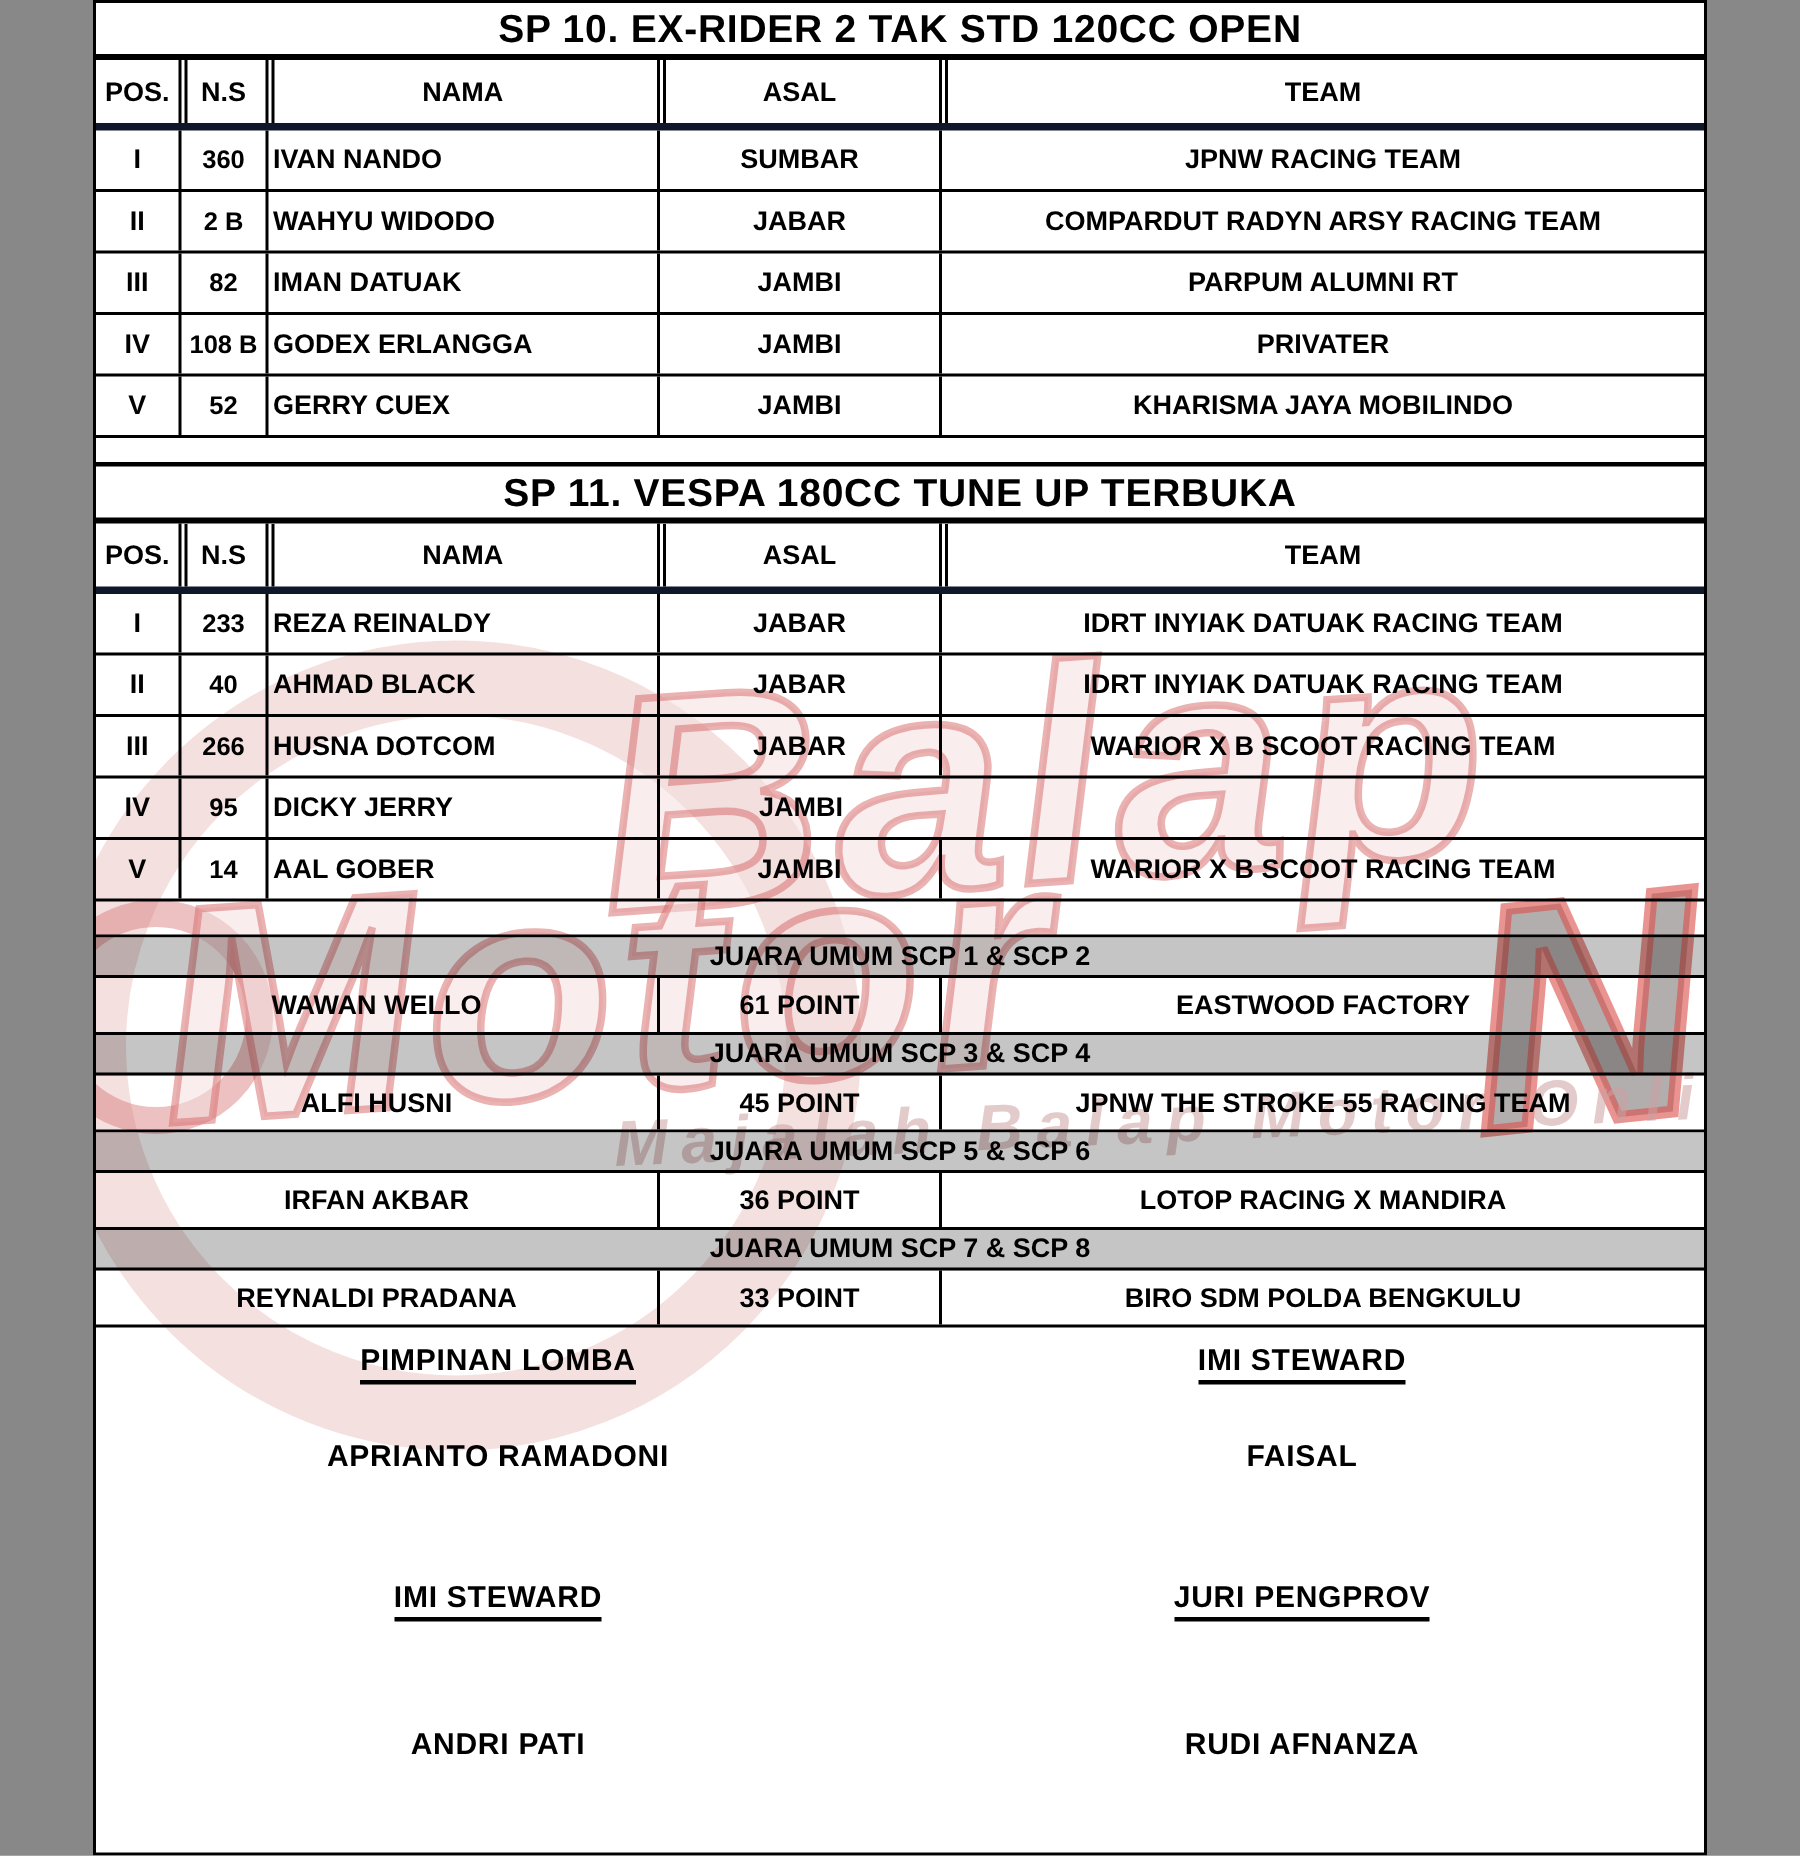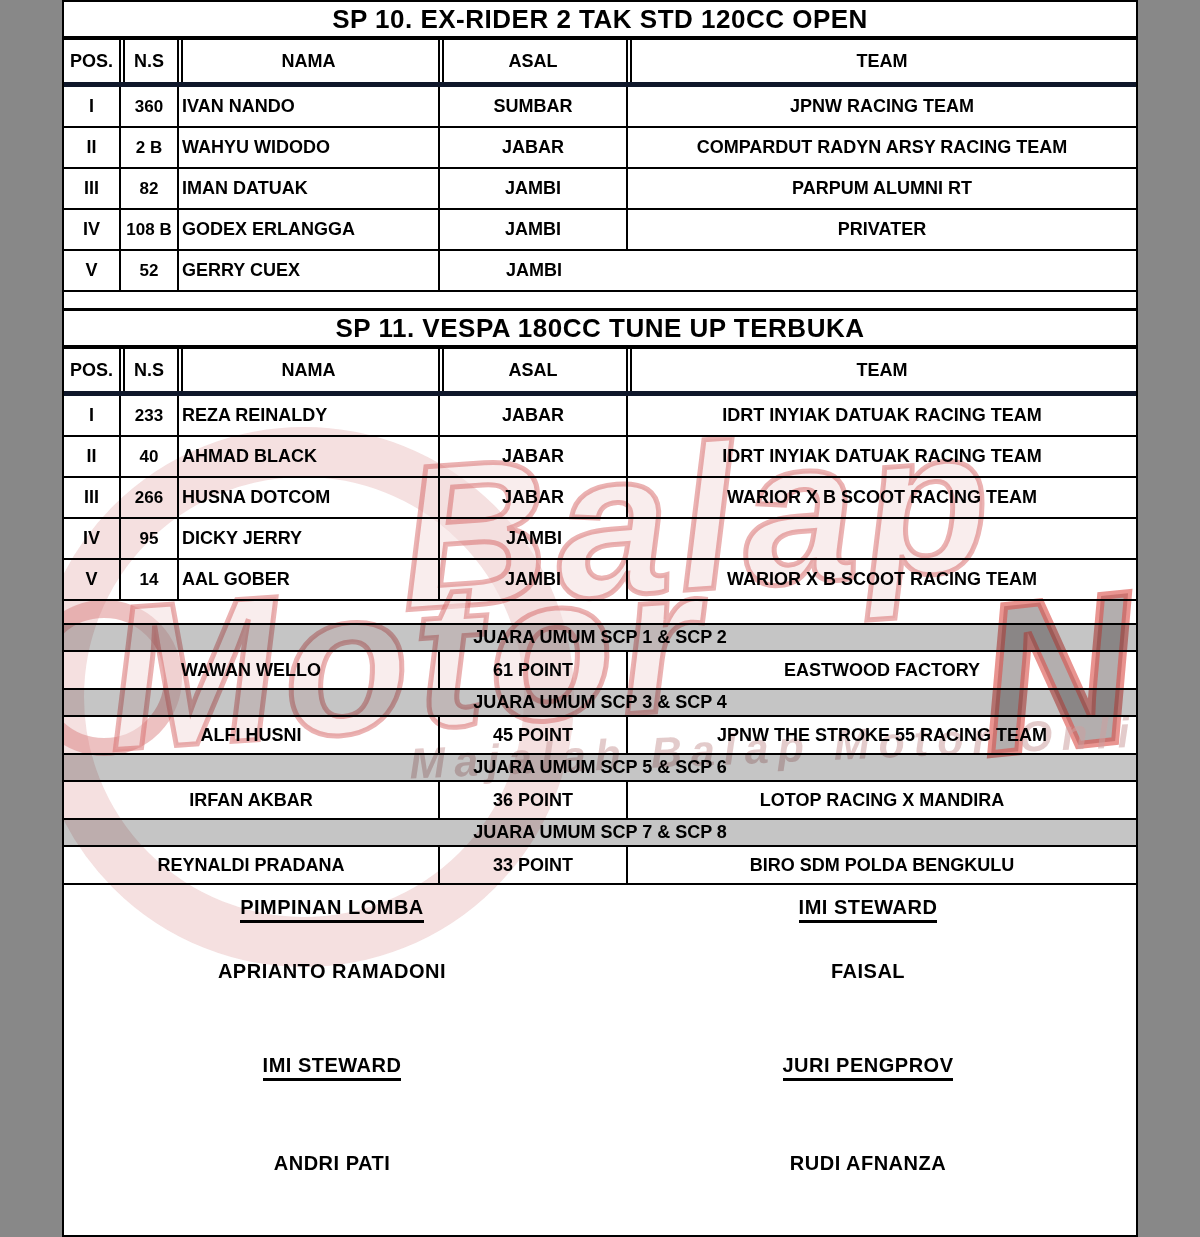--- a/index.html
+++ b/index.html
@@ -123,20 +123,21 @@
       <div class="cell ns">108 B</div>
       <div class="cell left">GODEX ERLANGGA</div>
       <div class="cell">JAMBI</div>
       <div class="cell">PRIVATER</div>
     </div>
     <div class="row5 drow">
       <div class="cell">V</div>
       <div class="cell ns">52</div>
       <div class="cell left">GERRY CUEX</div>
       <div class="cell">JAMBI</div>
+      <div class="cell">KHARISMA JAYA MOBILINDO</div>
     </div>
 
     <div class="gap1"></div>
 
     <div class="title-row">SP 11. VESPA 180CC TUNE UP TERBUKA</div>
     <div class="row5 hdr">
       <div class="cell">POS.</div>
       <div class="cell">N.S</div>
       <div class="cell">NAMA</div>
       <div class="cell">ASAL</div>

